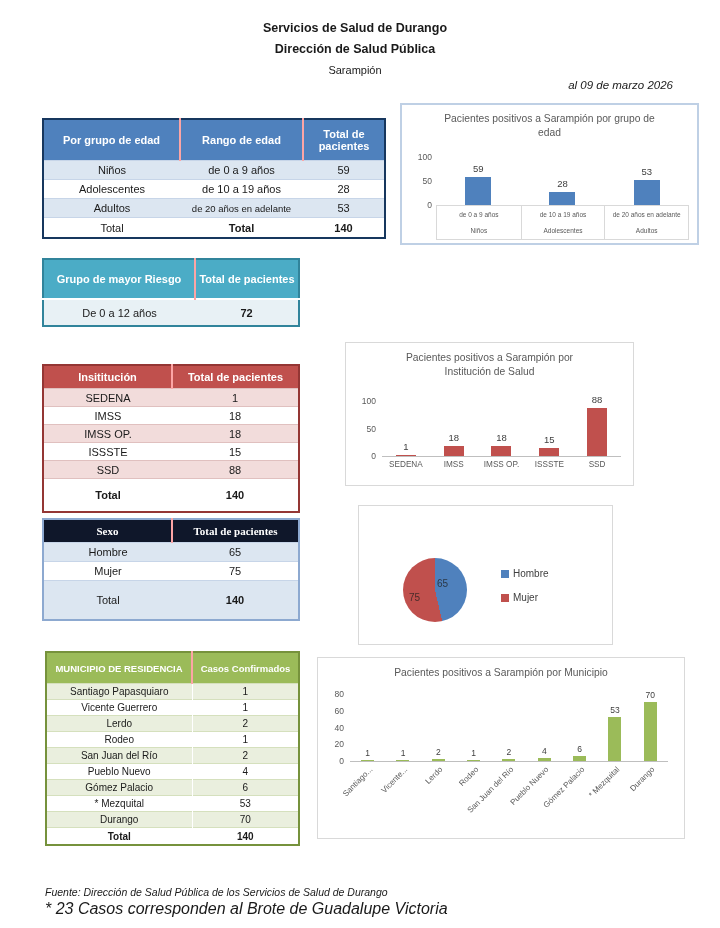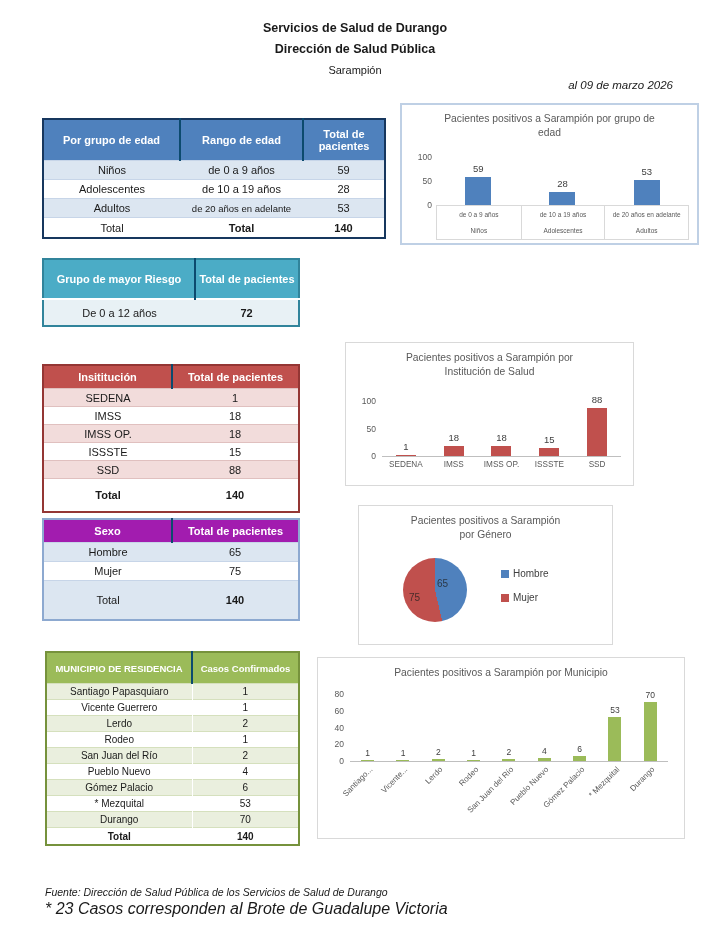--- a/index.html
+++ b/index.html
@@ -9,21 +9,21 @@
   
   .hdr{position:absolute;left:0;top:18px;width:710px;text-align:center;}
   .hdr .t1,.hdr .t2{font-size:12.5px;font-weight:bold;line-height:1.7;}
   .hdr .t3{font-size:11px;line-height:1.7;}
   .rdate{position:absolute;top:79px;right:47px;font-size:11.5px;font-style:italic;}
 
   
   table.tbl{position:absolute;border-collapse:collapse;table-layout:fixed;background:#fff;border-radius:9px;}
   .tbl th{color:#fff;font-weight:bold;font-size:11px;text-align:center;vertical-align:middle;padding:1px 2px;}
   .tbl td{font-size:11px;text-align:center;vertical-align:middle;padding:0 2px;}
-  .tbl th+th{border-left:2px solid #0c4a6e;}
+  .tbl th+th{border-left:2px solid #fca5a5;}
 
   
   .t-age{left:42px;top:118px;width:344px;border:2px solid #17375E;}
   .t-age th{background:#4F81BD;height:38px;}
   .t-age td{height:18px;border-top:1px solid #c7d5e8;}
   .t-age tbody tr:nth-child(odd) td{background:#DCE6F1;}
   .t-age tbody tr:nth-child(3) td:nth-child(2){font-size:9.5px;}
   .t-age tfoot td{height:19px;}
   .t-age tfoot td:nth-child(2),.t-age tfoot td:nth-child(3){font-weight:bold;}
 
@@ -35,21 +35,21 @@
 
   
   .t-inst{left:42px;top:342px;width:258px;border:2px solid #943634;margin-top:22px;}
   .t-inst th{background:#C0504D;height:20px;}
   .t-inst td{height:17px;border-top:1px solid #e0c0bf;}
   .t-inst tbody tr:nth-child(odd) td{background:#F2DCDB;}
   .t-inst tfoot td{height:32px;font-weight:bold;}
 
   
   .t-sex{left:42px;top:518px;width:258px;border:2px solid #8DA9D0;}
-  .t-sex th{background:#a21caf;height:20px;}
+  .t-sex th{background:#0f172a;height:20px;font-family:Liberation Serif, serif;}
   .t-sex td{height:18px;border-top:1px solid #c7d5e8;}
   .t-sex tbody tr:nth-child(odd) td{background:#DCE6F1;}
   .t-sex tfoot td{height:38px;background:#DCE6F1;}
   .t-sex tfoot td:nth-child(2){font-weight:bold;}
 
   
   .t-mun{left:45px;top:651px;width:255px;border:2px solid #76923C;}
   .t-mun th{background:#9BBB59;height:28px;font-size:9.5px;}
   .t-mun td{height:15px;font-size:10px;border-top:1px solid #d5e0bd;}
   .t-mun td+td{border-left:1px solid #fff;}
@@ -327,24 +327,20 @@
       </tbody>
     <tfoot>
         <tr>
       <td>Total</td>
       <td>140</td>
     </tr>
       </tfoot>
   </table>
 
   <div class="chart c3">
-    <div class="ctitle" id="c3-title">
-        <div>Pacientes positivos a Sarampión</div>
-        <div>por Género</div>
-      </div>
     <div class="pie" id="pie" style="background: conic-gradient(rgb(79, 129, 189) 0deg, rgb(79, 129, 189) 167.1deg, rgb(192, 80, 77) 167.1deg, rgb(192, 80, 77) 360deg);">
       <span class="plab plab0">65</span>
       <span class="plab plab1">75</span>
     </div>
     <div class="legend" id="c3-legend">
         <div class="litem">
           <span class="lsq" style="background: rgb(79, 129, 189);"></span>
           <span>Hombre</span>
         </div>
         <div class="litem">

